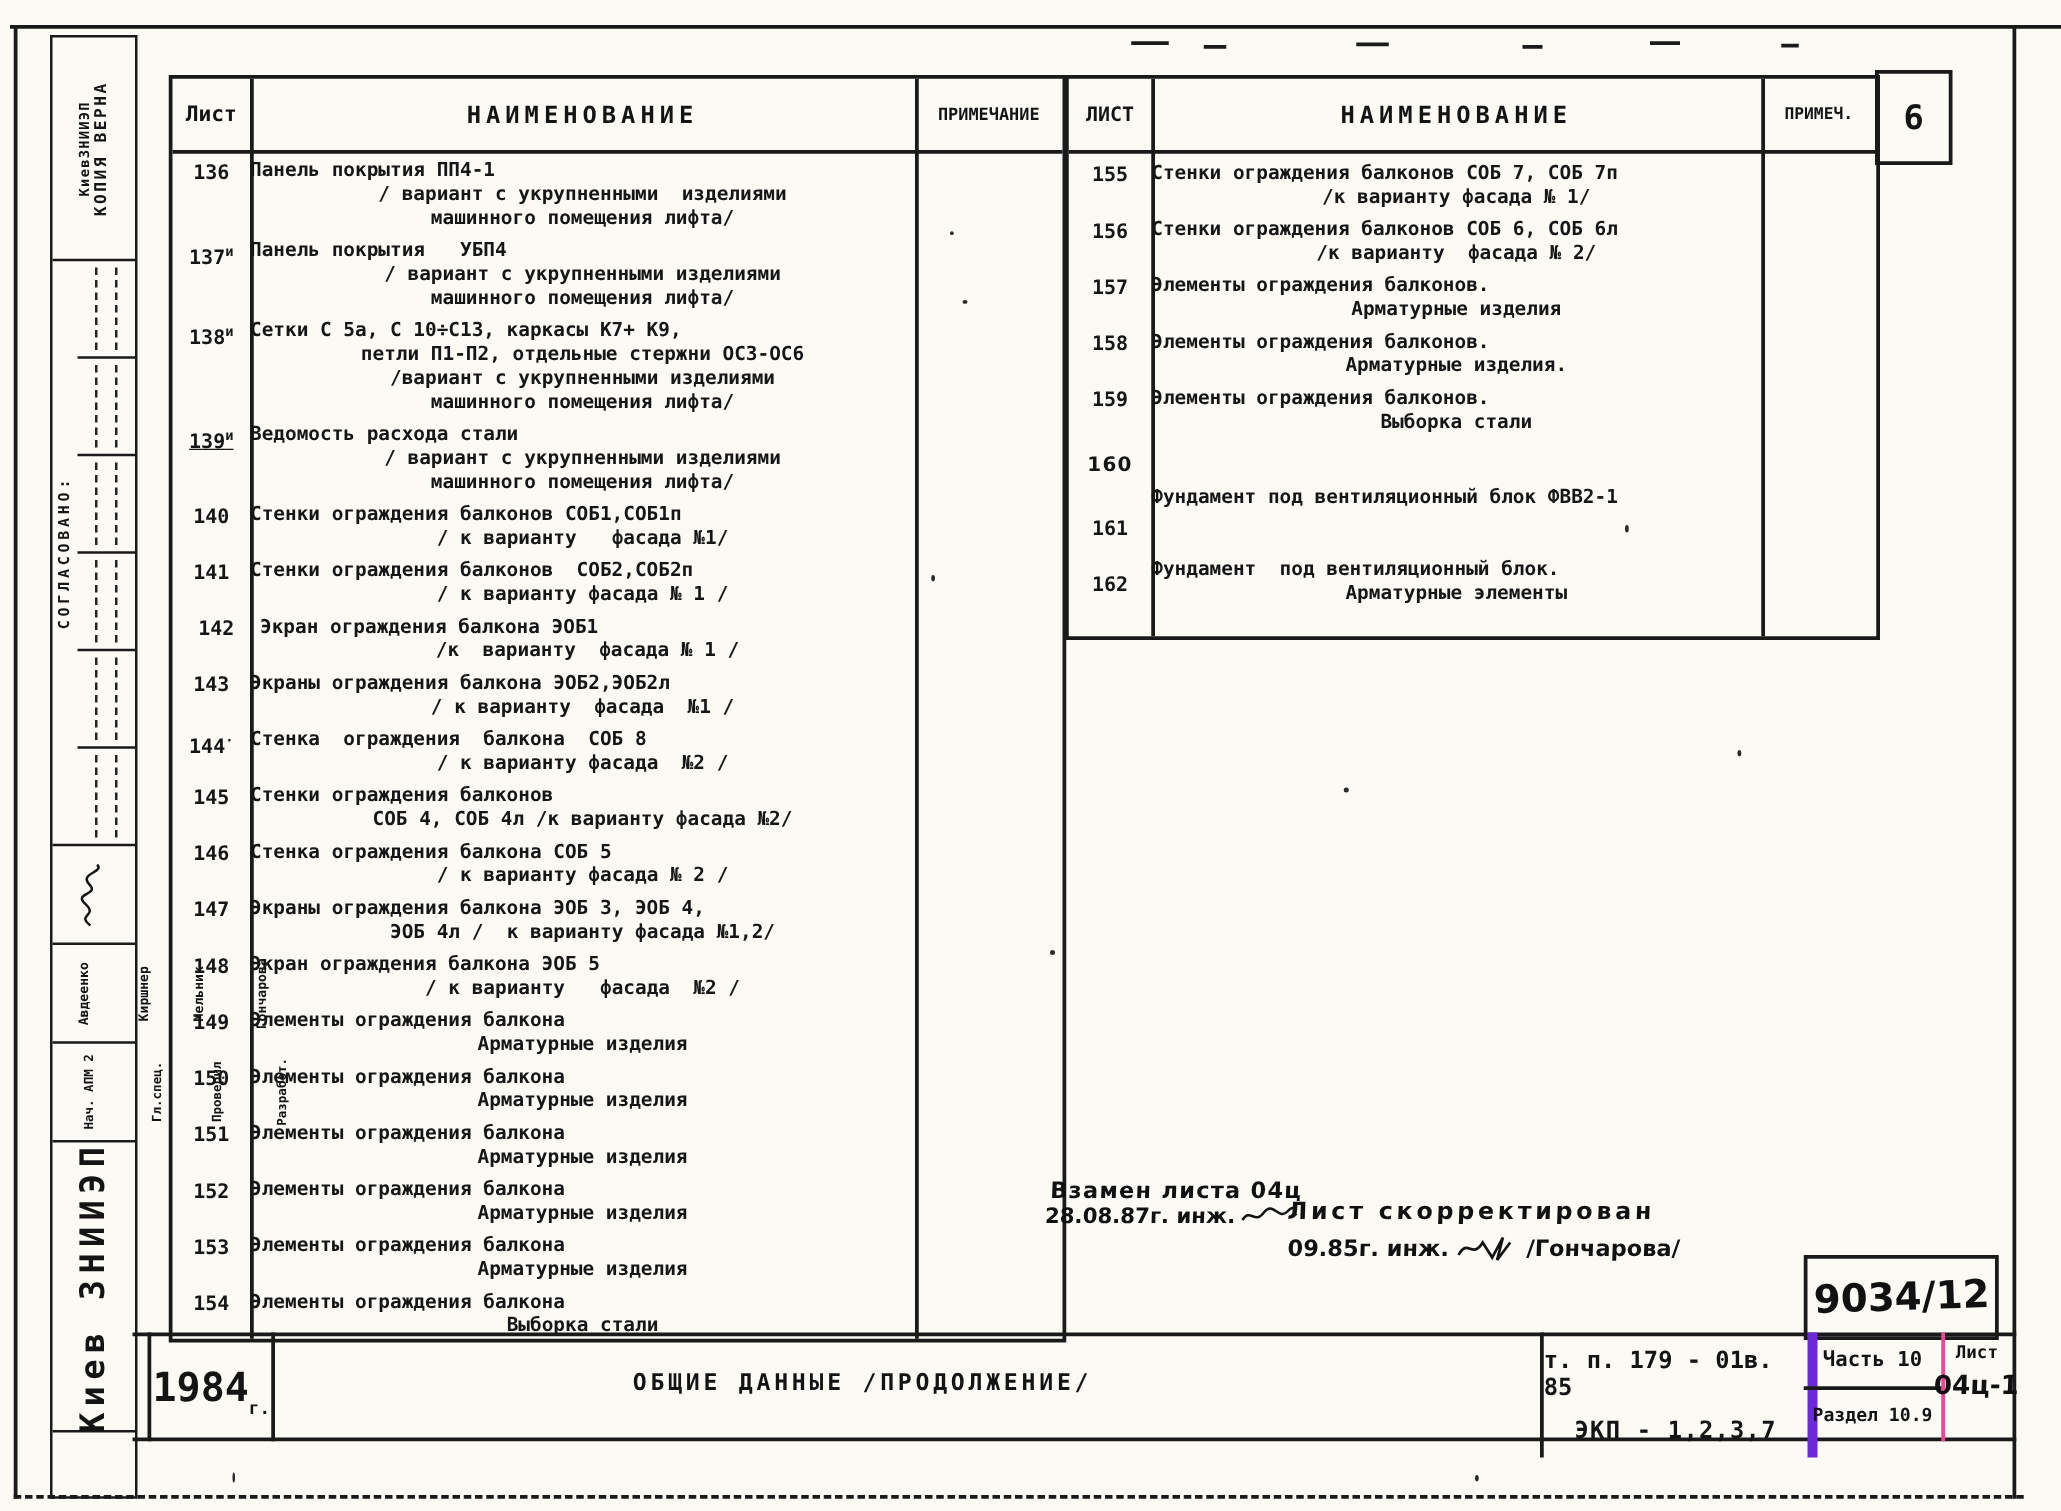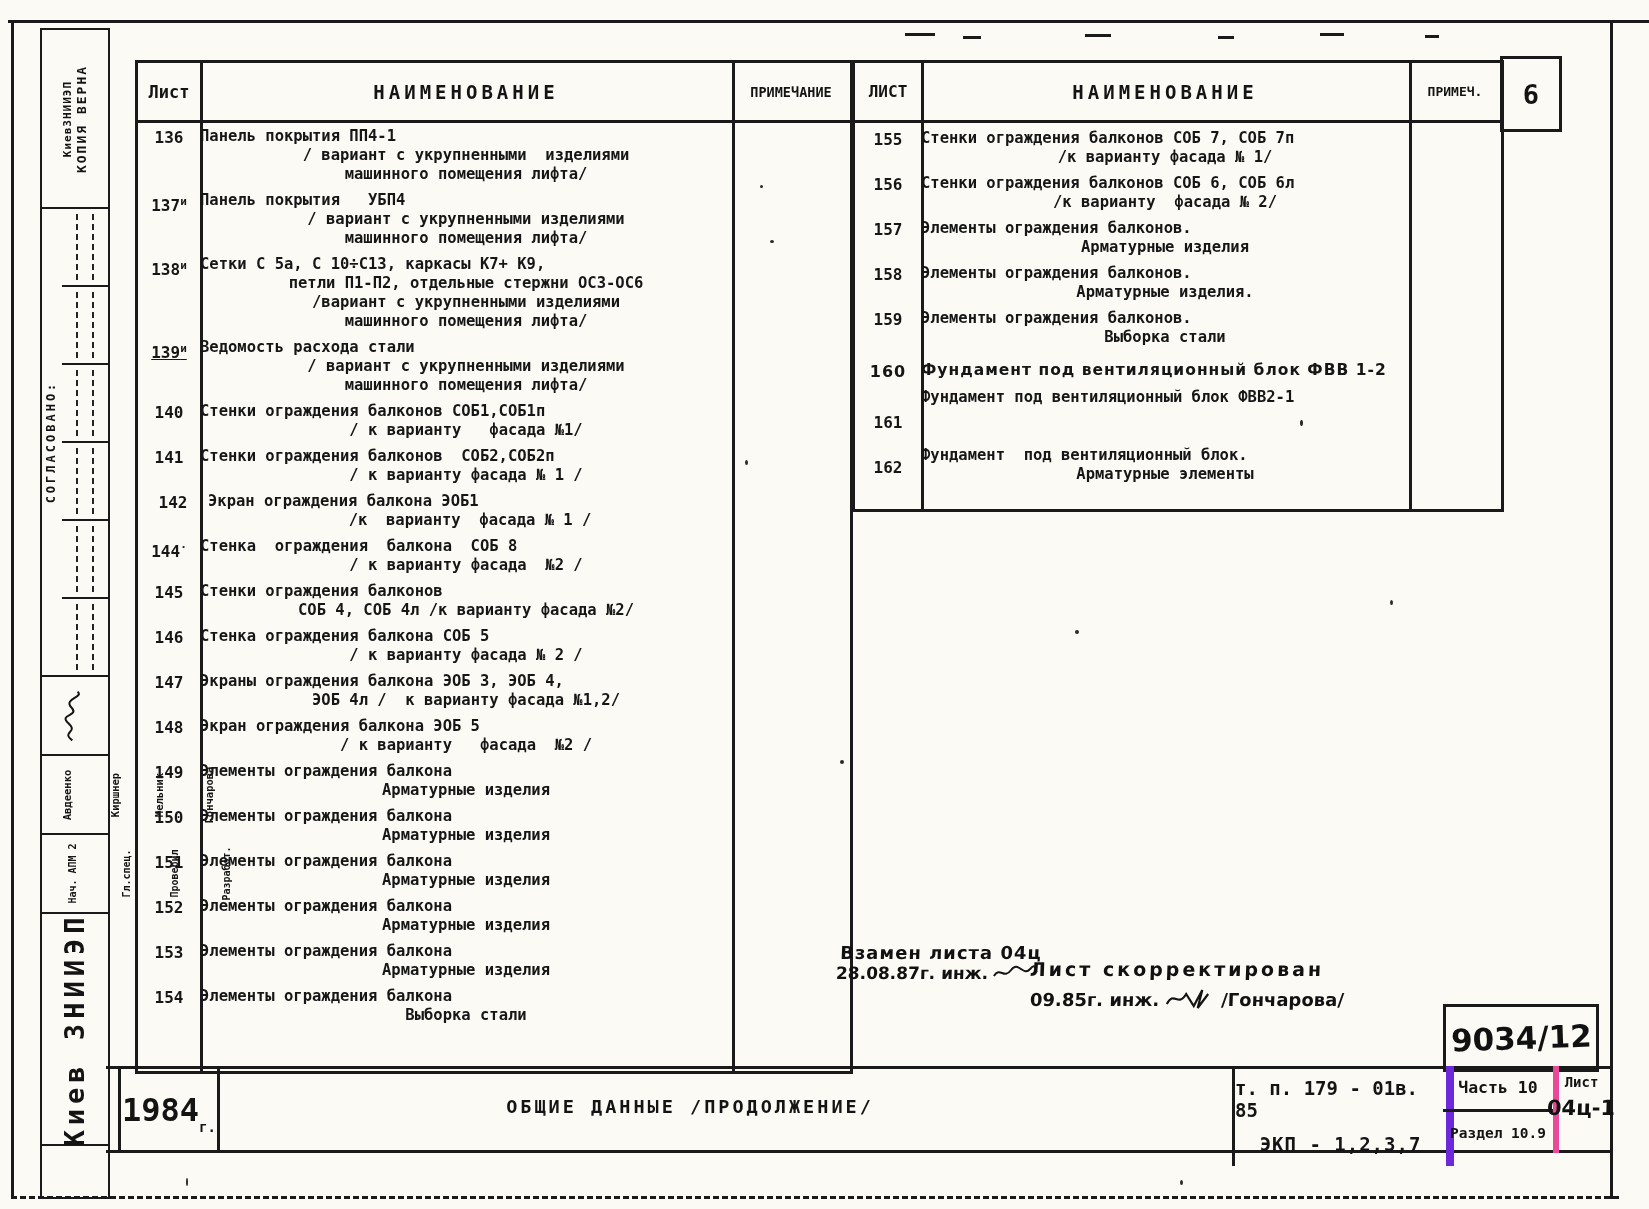--- a/index.html
+++ b/index.html
@@ -184,20 +184,27 @@
           </div>
         </div>
         <div class="row">
           <div class="num" style="width: 70px;">142</div>
           <div class="name">
             <div class="ln first">Экран ограждения балкона ЭОБ1</div>
             <div class="ln cont">/к  варианту  фасада № 1 /</div>
           </div>
         </div>
         <div class="row">
+          <div class="num" style="width: 62px;">143</div>
+          <div class="name">
+            <div class="ln first">Экраны ограждения балкона ЭОБ2,ЭОБ2л</div>
+            <div class="ln cont">/ к варианту  фасада  №1 /</div>
+          </div>
+        </div>
+        <div class="row">
           <div class="num" style="width: 62px;">144<sup class="sfx">·</sup></div>
           <div class="name">
             <div class="ln first">Стенка  ограждения  балкона  СОБ 8</div>
             <div class="ln cont">/ к варианту фасада  №2 /</div>
           </div>
         </div>
         <div class="row">
           <div class="num" style="width: 62px;">145</div>
           <div class="name">
             <div class="ln first">Стенки ограждения балконов</div>
@@ -310,23 +317,20 @@
         </div>
         <div class="row">
           <div class="num" style="width: 66px;">159</div>
           <div class="name">
             <div class="ln first">Элементы ограждения балконов.</div>
             <div class="ln cont">Выборка стали</div>
           </div>
         </div>
         <div class="row hand-row" style="margin-top: 14px;">
           <div class="num" style="width: 66px;">160</div>
-          <div class="name">
-            <div class="ln first">Фундамент под вентиляционный блок ФВВ 1-2</div>
-          </div>
         </div>
         <div class="row" style="margin-top: 6px;">
           <div class="num" style="width: 66px; margin-top: 24px;">161</div>
           <div class="name">
             <div class="ln first">Фундамент под вентиляционный блок ФВВ2-1</div>
           </div>
         </div>
         <div class="row" style="margin-top: 14px;">
           <div class="num" style="width: 66px; margin-top: 11px;">162</div>
           <div class="name">
@@ -374,21 +378,21 @@
     <span class="typed" style="font-size:14px;align-self:flex-end;margin-bottom:18px;">г.</span>
   </div>
 
   <div class="abs typed" style="left:470px;top:1096px;width:440px;text-align:center;font-size:18.5px;letter-spacing:3px;">ОБЩИЕ  ДАННЫЕ  /ПРОДОЛЖЕНИЕ/</div>
 
   <div class="abs" style="left:1232px;top:1066px;width:211px;height:100px;border-left:3px solid #1a1a1a;border-right:8px solid #6d28d9;display:flex;flex-direction:column;justify-content:space-evenly;align-items:center;">
     <span class="typed" style="font-size:19px;">т. п. 179 - 01в. 85</span>
     <span class="typed" style="font-size:19px;letter-spacing:1px;">ЭКП - 1,2,3,7</span>
   </div>
 
-  <div class="abs" style="left:1443px;top:1066px;width:110px;height:87px;border-right:6px solid #ec4899;">
+  <div class="abs" style="left:1443px;top:1066px;width:110px;height:87px;border-right:3px solid #ec4899;">
     <div style="height:43px;border-bottom:3px solid #1a1a1a;display:flex;align-items:center;justify-content:center;">
       <span class="typed" style="font-size:16.5px;">Часть 10</span>
     </div>
     <div style="height:41px;display:flex;align-items:center;justify-content:center;">
       <span class="typed" style="font-size:14.5px;">Раздел 10.9</span>
     </div>
   </div>
 
   <div class="abs" style="left:1553px;top:1066px;width:57px;height:87px;display:flex;flex-direction:column;align-items:center;">
     <span class="typed" style="font-size:14px;margin-top:8px;">Лист</span>

